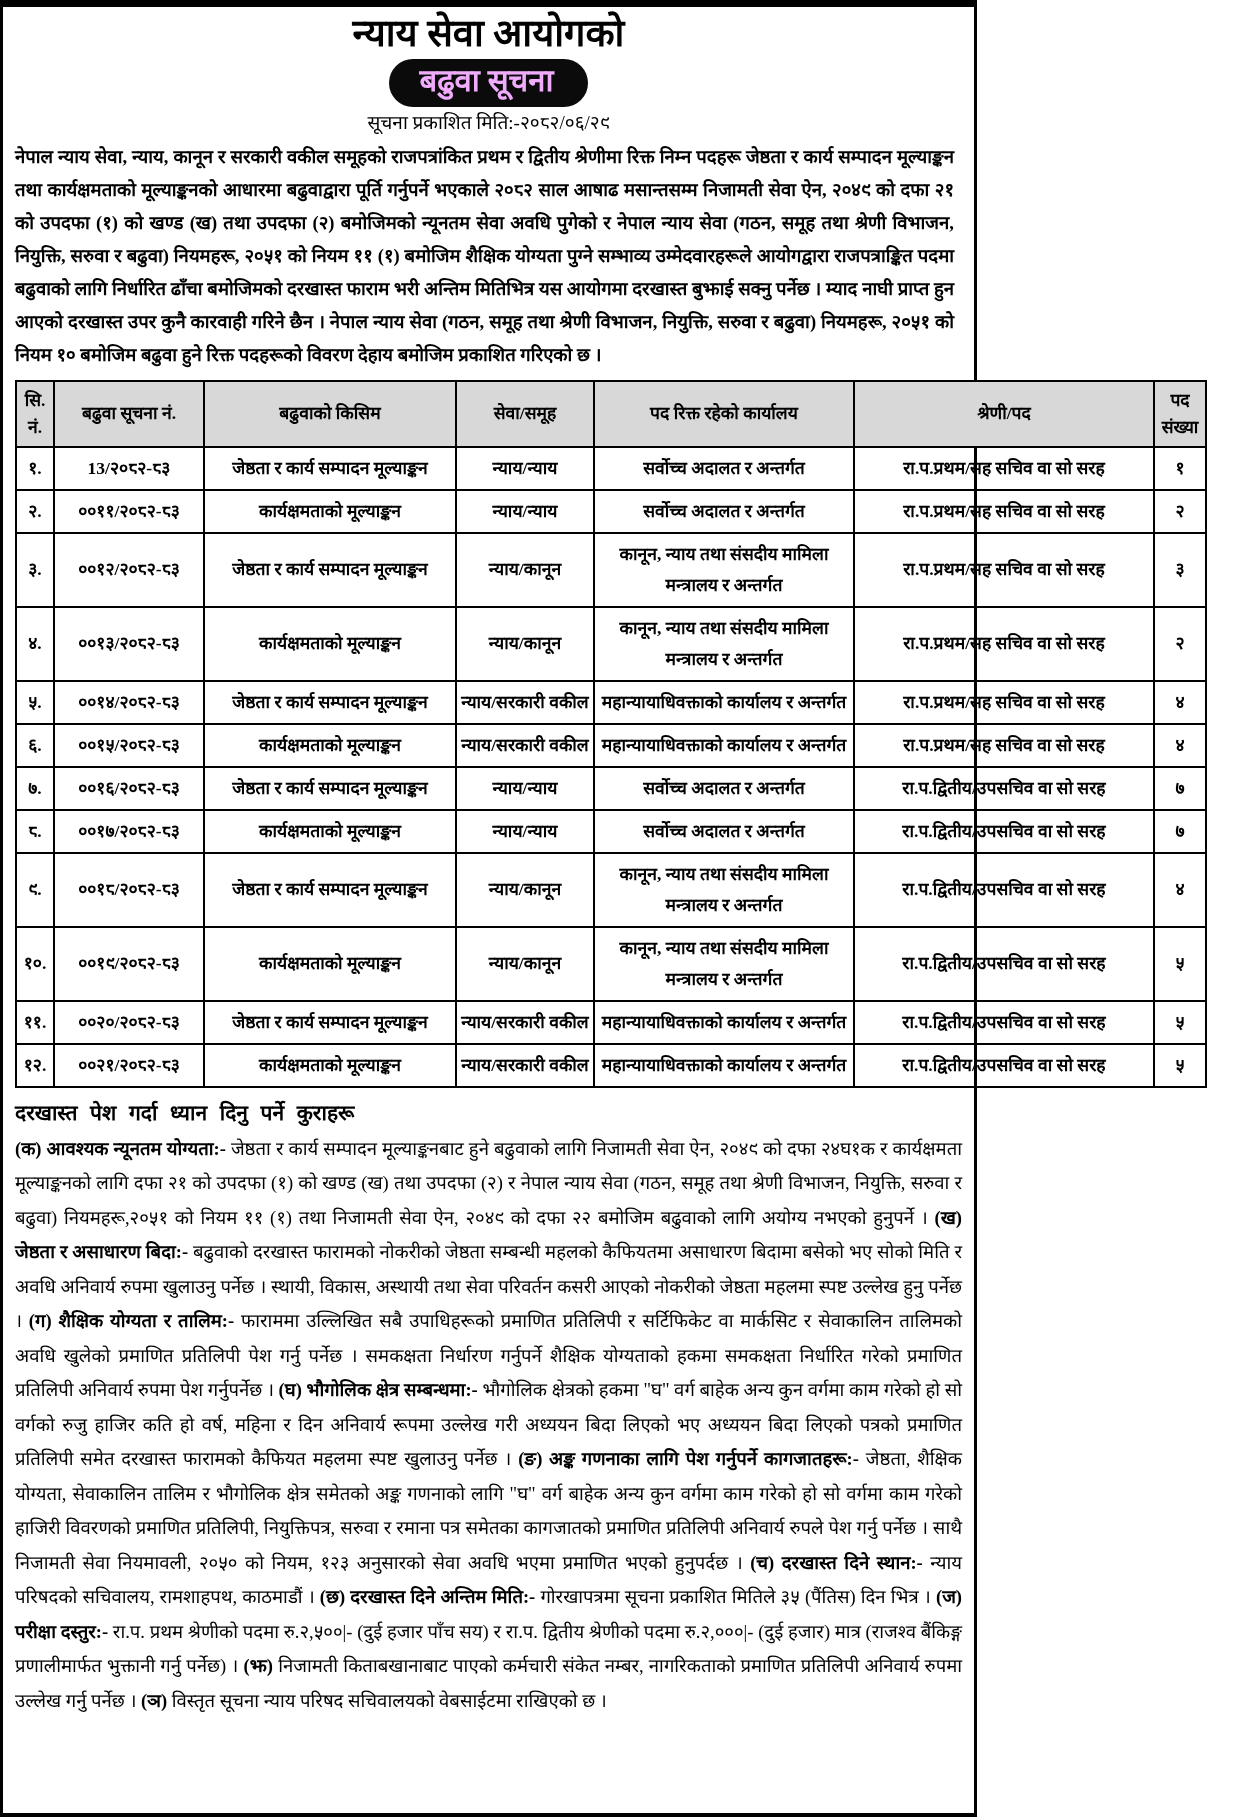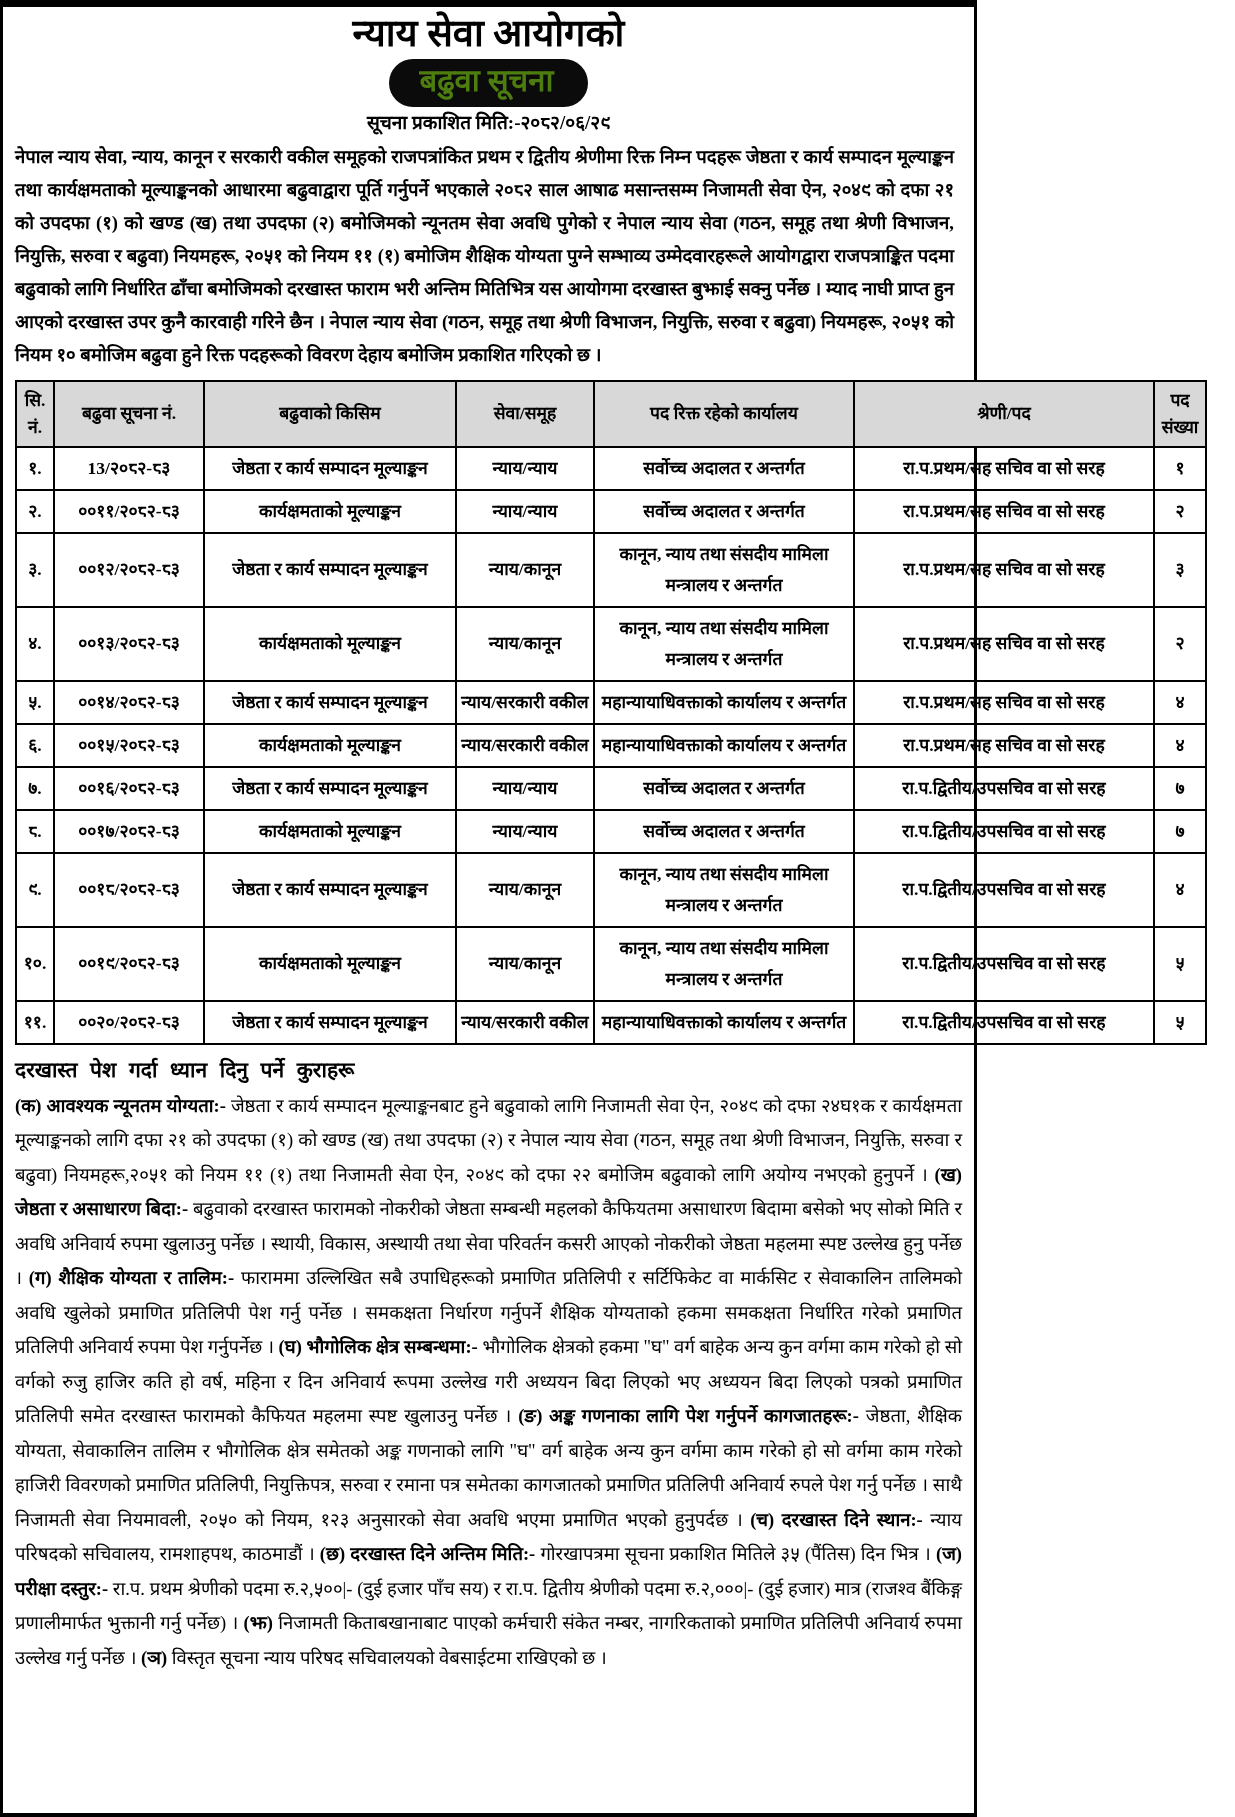--- a/index.html
+++ b/index.html
@@ -25,30 +25,30 @@
   .org-title {
     margin: 2px 0 0 0;
     font-size: 38px;
     font-weight: bold;
     line-height: 1.1;
   }
   .badge-wrap { margin: 4px 0 2px 0; }
   .badge {
     display: inline-block;
     background: #0b0b0b;
-    color: #4d7c0f;
+    color: #f0abfc;
     font-size: 31px;
     font-weight: bold;
     padding: 5px 34px 9px 30px;
     border-radius: 28px;
     line-height: 1.1;
   }
   .pub-date {
     font-size: 19px;
-    font-weight: bold;
+    font-weight: normal;
     margin: 2px 0 6px 0;
   }
   
   .intro {
     font-size: 18.5px;
     font-weight: bold;
     line-height: 33px;
     text-align: justify;
     margin: 2px 8px 8px 0;
   }
@@ -218,20 +218,29 @@
           <td>कार्यक्षमताको मूल्याङ्कन</td>
           <td>न्याय/कानून</td>
           <td>कानून, न्याय तथा संसदीय मामिला मन्त्रालय र अन्तर्गत</td>
           <td>रा.प.द्वितीय/उपसचिव वा सो सरह</td>
           <td>५</td>
         </tr>
         <tr>
           <td>११.</td>
           <td>००२०/२०८२-८३</td>
           <td>जेष्ठता र कार्य सम्पादन मूल्याङ्कन</td>
+          <td>न्याय/सरकारी वकील</td>
+          <td>महान्यायाधिवक्ताको कार्यालय र अन्तर्गत</td>
+          <td>रा.प.द्वितीय/उपसचिव वा सो सरह</td>
+          <td>५</td>
+        </tr>
+        <tr>
+          <td>१२.</td>
+          <td>००२१/२०८२-८३</td>
+          <td>कार्यक्षमताको मूल्याङ्कन</td>
           <td>न्याय/सरकारी वकील</td>
           <td>महान्यायाधिवक्ताको कार्यालय र अन्तर्गत</td>
           <td>रा.प.द्वितीय/उपसचिव वा सो सरह</td>
           <td>५</td>
         </tr>
       </tbody>
   </table>
 
   <section>
     <h2 class="notes-heading">दरखास्त पेश गर्दा ध्यान दिनु पर्ने कुराहरू</h2>

